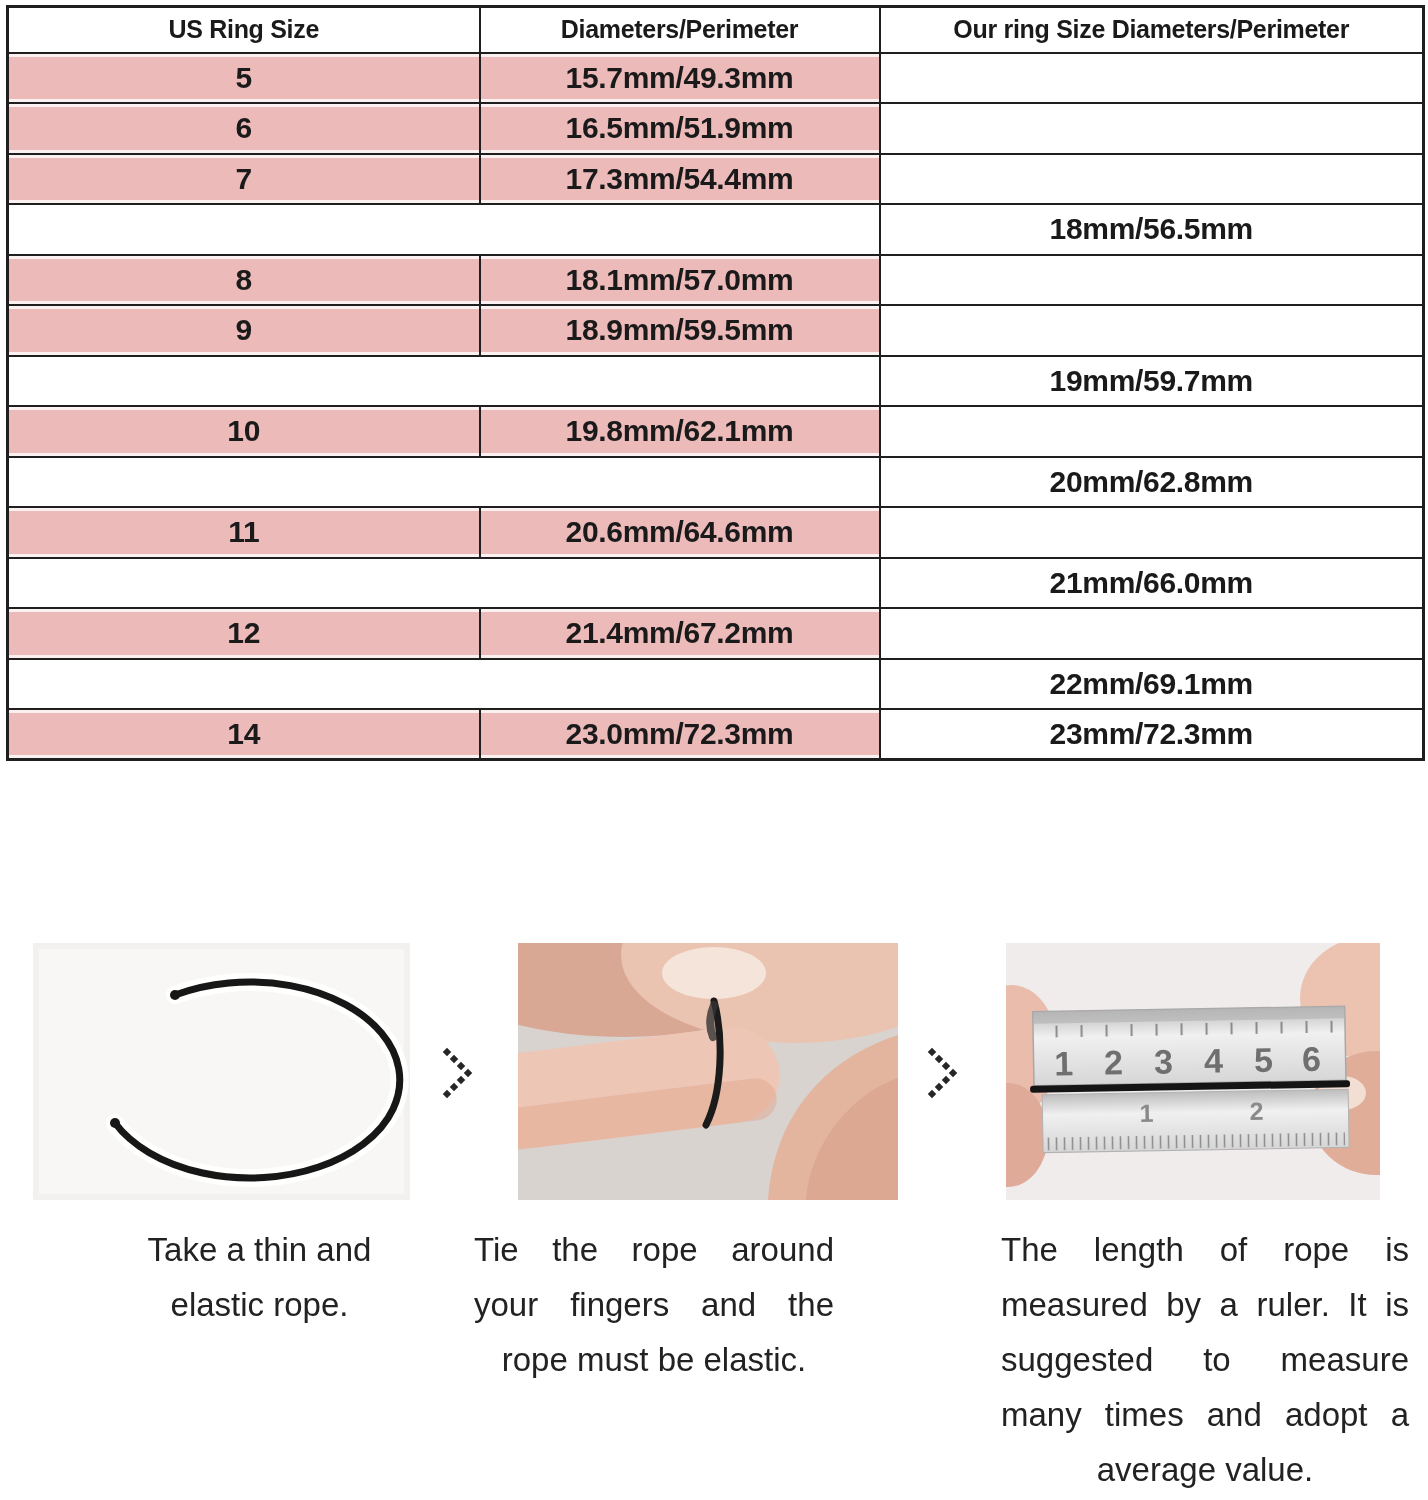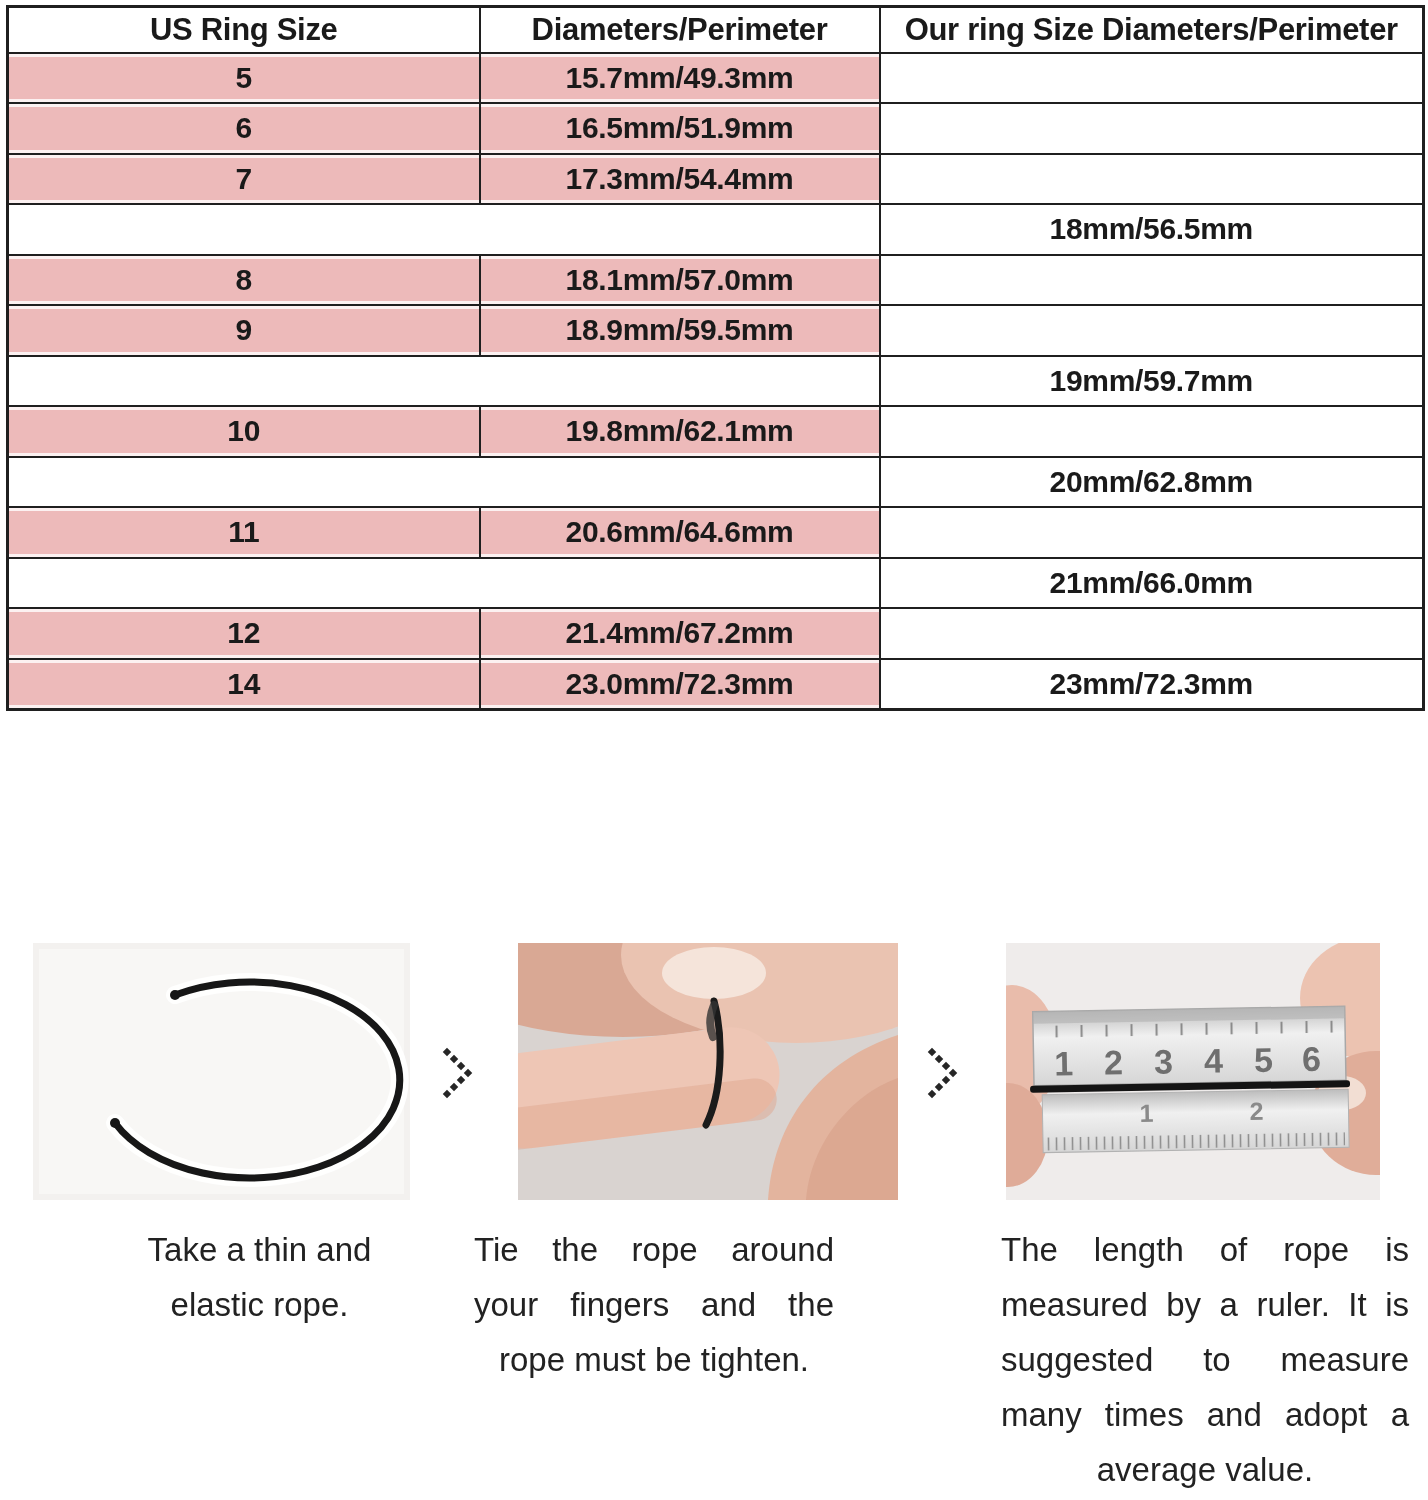--- a/index.html
+++ b/index.html
@@ -26,21 +26,21 @@
     text-align: center;
     vertical-align: middle;
     padding: 0;
     font-weight: bold;
     letter-spacing: -0.3px;
     white-space: nowrap;
     overflow: hidden;
   }
   .size-table th {
     height: 46px;
-    font-size: 31px;
+    font-size: 25px;
     background: #ffffff;
   }
   .size-table td {
     height: 50.5px;
     font-size: 30px;
     background: #ffffff;
   }
   .size-table td.pink {
     background: #edbaba;
     box-shadow: inset 0 3px 0 rgba(255,255,255,0.8), inset 0 -3px 0 rgba(255,255,255,0.8);
@@ -137,20 +137,24 @@
         <td></td>
       </tr>
       <tr>
         <td colspan="2"></td>
         <td>21mm/66.0mm</td>
       </tr>
       <tr>
         <td class="pink">12</td>
         <td class="pink">21.4mm/67.2mm</td>
         <td></td>
+      </tr>
+      <tr>
+        <td colspan="2"></td>
+        <td>22mm/69.1mm</td>
       </tr>
       <tr>
         <td class="pink">14</td>
         <td class="pink">23.0mm/72.3mm</td>
         <td>23mm/72.3mm</td>
       </tr>
     </tbody>
 </table>
 
 <div class="steps">
@@ -252,21 +256,21 @@
   </div>
 </div>
 
 <div class="cap" id="cap-rope">
     <div class="cap-line">Take a thin and</div>
     <div class="cap-line">elastic rope.</div>
   </div>
 <div class="cap" id="cap-tie">
     <div class="cap-line just">Tie the rope around</div>
     <div class="cap-line just">your fingers and the</div>
-    <div class="cap-line">rope must be tighten.</div>
+    <div class="cap-line">rope must be elastic.</div>
   </div>
 <div class="cap" id="cap-measure">
     <div class="cap-line just">The length of rope is</div>
     <div class="cap-line just">measured by a ruler. It is</div>
     <div class="cap-line just">suggested to measure</div>
     <div class="cap-line just">many times and adopt a</div>
     <div class="cap-line">average value.</div>
   </div>
 
 </body></html>

